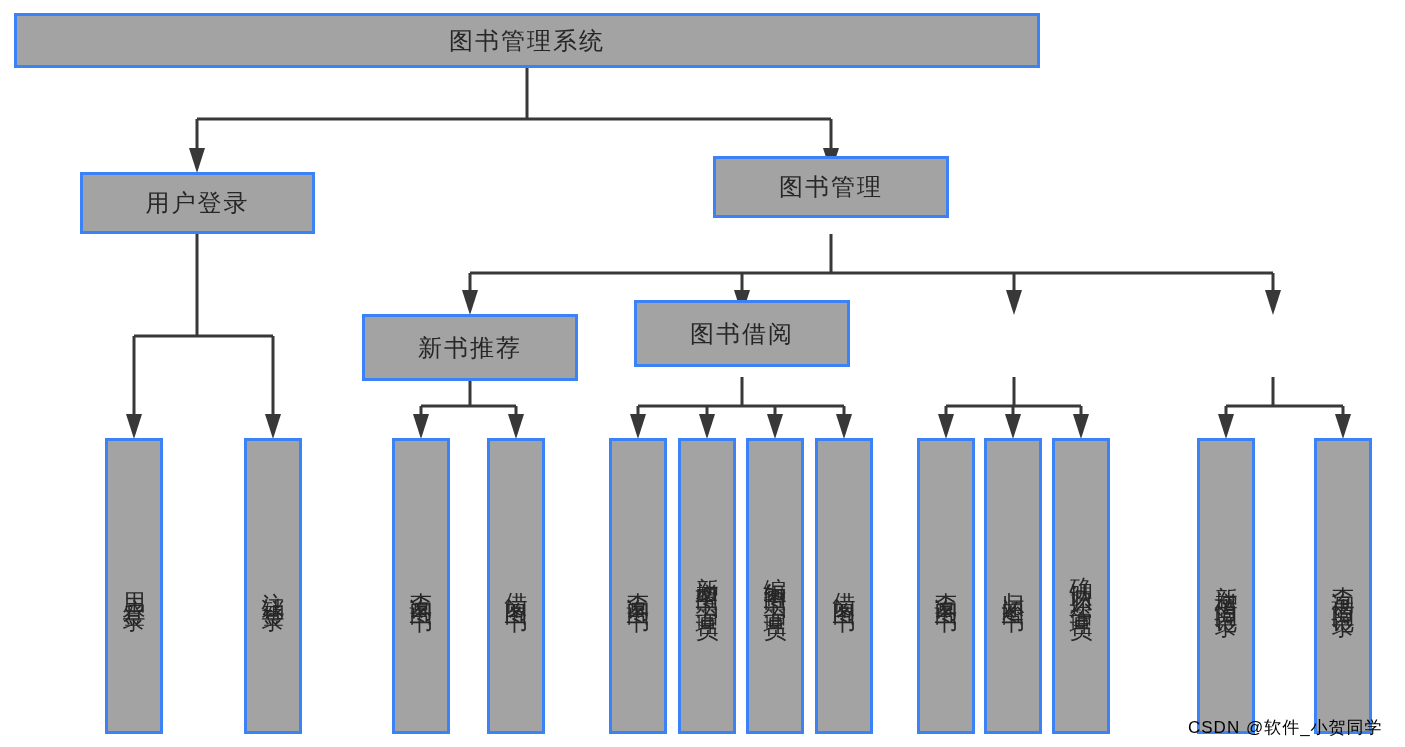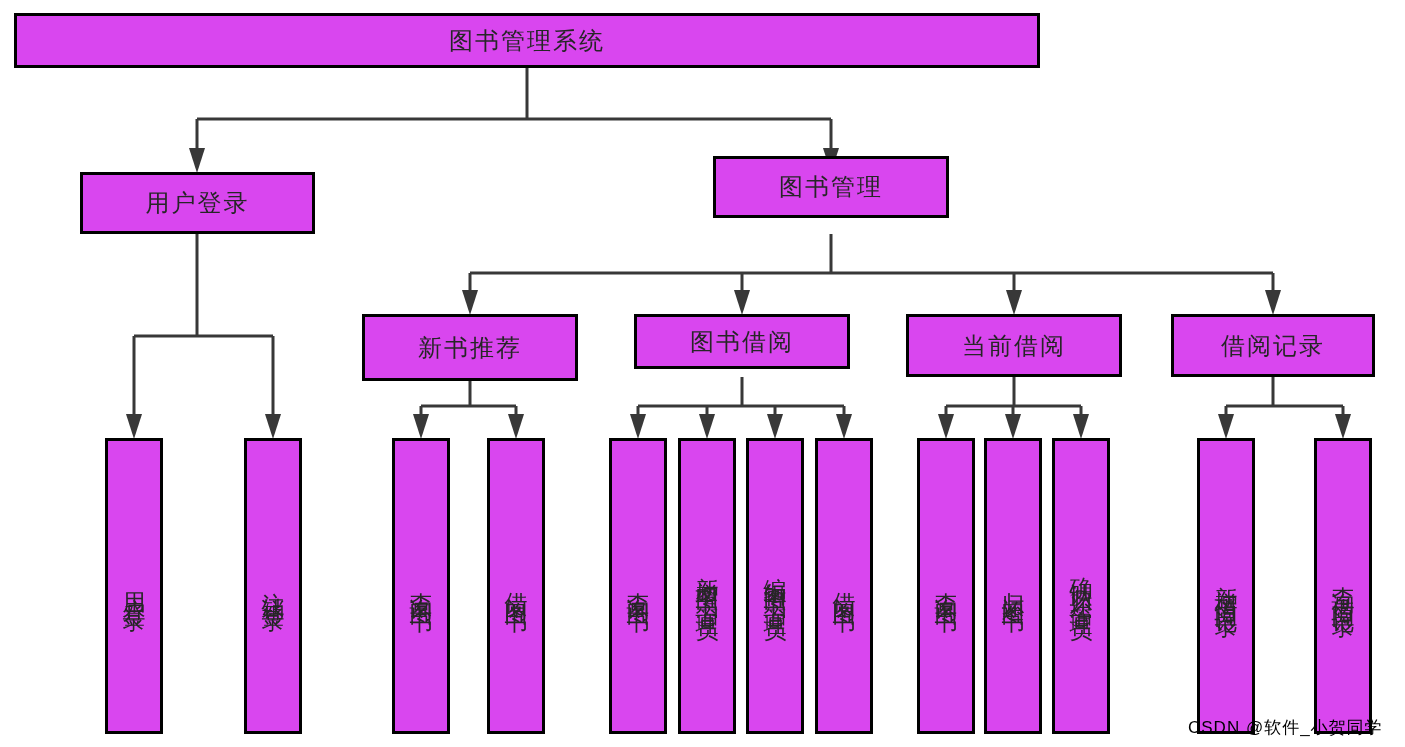--- a/index.html
+++ b/index.html
@@ -28,22 +28,22 @@
     stroke-width: 3;
     fill: none;
   }
   .connector-layer polygon {
     fill: #383838;
     stroke: none;
   }
   .node {
     position: absolute;
     box-sizing: border-box;
-    border: 3px solid #000000;
-    background: #d946ef;
+    border: 3px solid #3b82f6;
+    background: #a3a3a3;
     display: flex;
     align-items: center;
     justify-content: center;
   }
   .hnode span {
     font-size: 24px;
     letter-spacing: 2px;
     line-height: 1;
     white-space: nowrap;
   }
@@ -132,28 +132,22 @@
   <div class="node hnode" style="left:80px;top:172px;width:235px;height:62px">
     <span>用户登录</span>
   </div>
   <div class="node hnode" style="left:713px;top:156px;width:236px;height:62px">
     <span>图书管理</span>
   </div>
 
   <div class="node hnode" style="left:362px;top:314px;width:216px;height:67px">
     <span>新书推荐</span>
   </div>
-  <div class="node hnode" style="left:634px;top:314px;width:216px;height:55px">
+  <div class="node hnode" style="left:634px;top:300px;width:216px;height:67px">
     <span>图书借阅</span>
-  </div>
-  <div class="node hnode" style="left:906px;top:314px;width:216px;height:63px">
-    <span>当前借阅</span>
-  </div>
-  <div class="node hnode" style="left:1171px;top:314px;width:204px;height:63px">
-    <span>借阅记录</span>
   </div>
 
   <div class="node leaf" style="left:105px">
     <span class="vtext">用户登录</span>
   </div>
   <div class="node leaf" style="left:244px">
     <span class="vtext">注销登录</span>
   </div>
 
   <div class="node leaf" style="left:392px">

